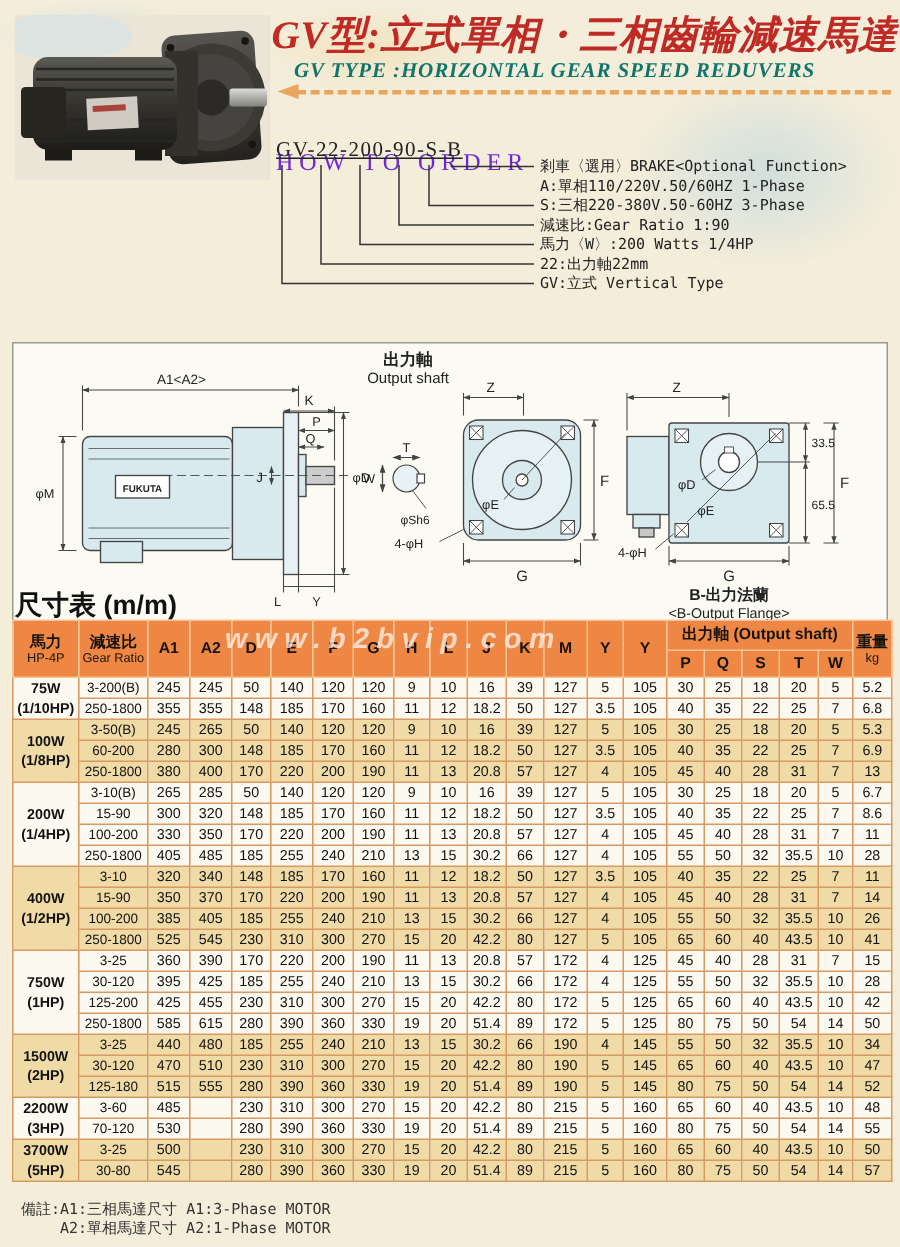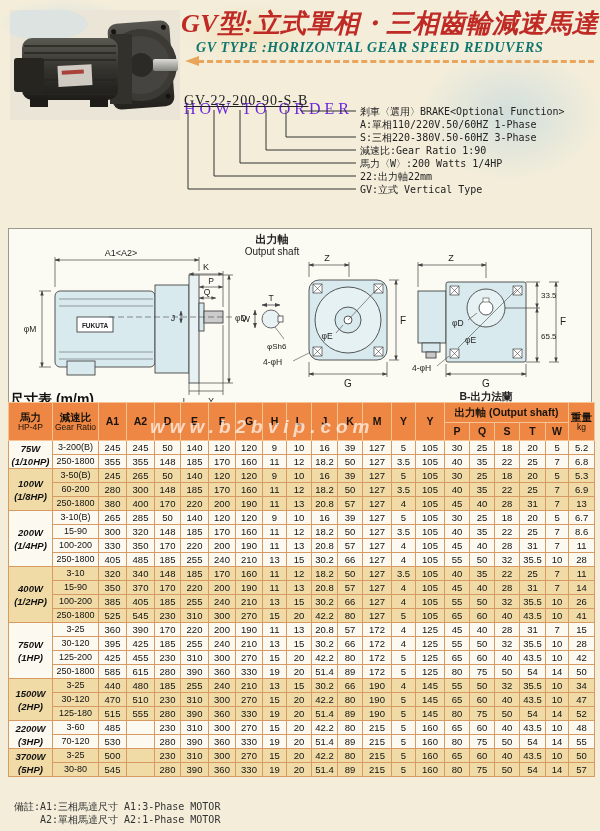--- a/index.html
+++ b/index.html
@@ -38,34 +38,34 @@
   .callout{position:absolute;left:360px;height:13px;line-height:13px;
     font-family:"DejaVu Sans Mono",monospace;font-size:10px;color:#222;white-space:nowrap;}
   #co0{top:105px}#co1{top:118px}#co2{top:131px}#co3{top:144px}
   #co4{top:157px}#co5{top:170px}#co6{top:183px}
   .connector-svg{position:absolute;left:0;top:0;width:600px;height:200px;pointer-events:none;}
 
   .draw-box{position:absolute;left:8px;top:202px;width:584px;height:188px;
     background:#fcfbf3;border:1px solid #9a9a8c;box-sizing:border-box;margin-top:26px;}
   .draw-svg{width:582px;height:186px;display:block;}
 
-  .size-heading{position:absolute;left:10px;top:391px;font-size:14px;font-weight:bold;color:#111;}
-
-  table.size{position:absolute;left:8px;top:402px;width:584px;
+  .size-heading{position:absolute;left:10px;top:391px;font-size:18px;font-weight:bold;color:#111;}
+
+  table.size{position:absolute;left:8px;top:413px;width:584px;
     border-collapse:collapse;table-layout:fixed;font-size:9.5px;padding-left:12px;}
   table.size th{background:#ee8743;border:1px solid #f6c493;font-weight:bold;
     color:#19130d;padding:0;line-height:1.15;text-align:center;}
   table.size thead tr:first-child th{height:19px;font-size:10.5px;}
   table.size thead tr:last-child th{height:17px;font-size:10.5px;}
   table.size th .sub{font-size:8.5px;font-weight:normal;}
   table.size td{border:1px solid #d79a62;text-align:center;padding:0;
     height:13px;line-height:13px;color:#111;overflow:hidden;white-space:nowrap;}
   tr.plain td{background:#fcfaf0;}
   tr.tan td{background:#f0dba6;}
-  td.group-cell{font-size:9.5px;font-weight:bold;line-height:11px;font-style:italic;}
+  td.group-cell{font-size:9.5px;font-weight:bold;line-height:11px;}
   td.ratio-cell{font-size:9px;}
   .watermark{position:absolute;left:150px;top:416px;pointer-events:none;
     color:rgba(255,255,255,.68);font-style:italic;font-weight:bold;
     font-size:19px;letter-spacing:5px;white-space:nowrap;}
 
   .footnote{position:absolute;left:10px;top:800px;
     font-family:"DejaVu Sans Mono",monospace;font-size:10px;line-height:13px;color:#333;white-space:nowrap;text-align:right;}
   .footnote .l2{padding-left:30px;}
 
   text{font-family:"Liberation Sans",sans-serif;fill:#222;}

